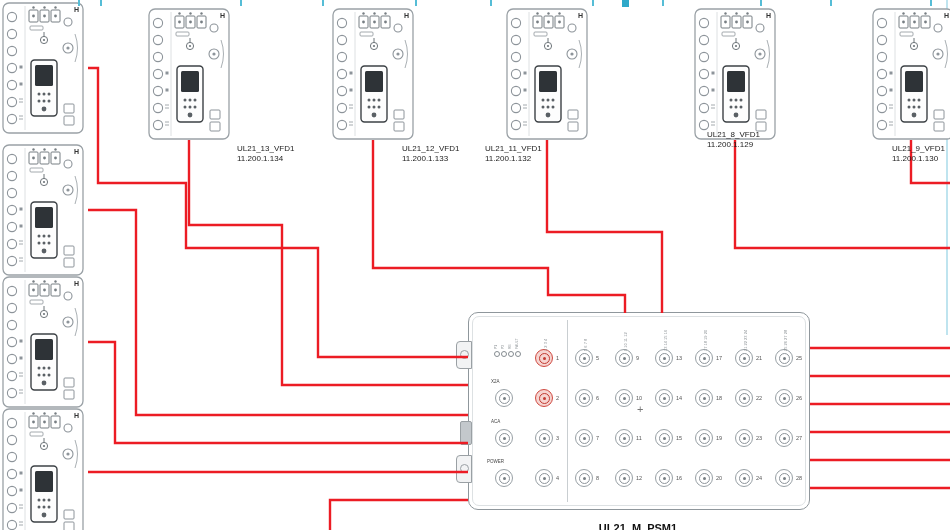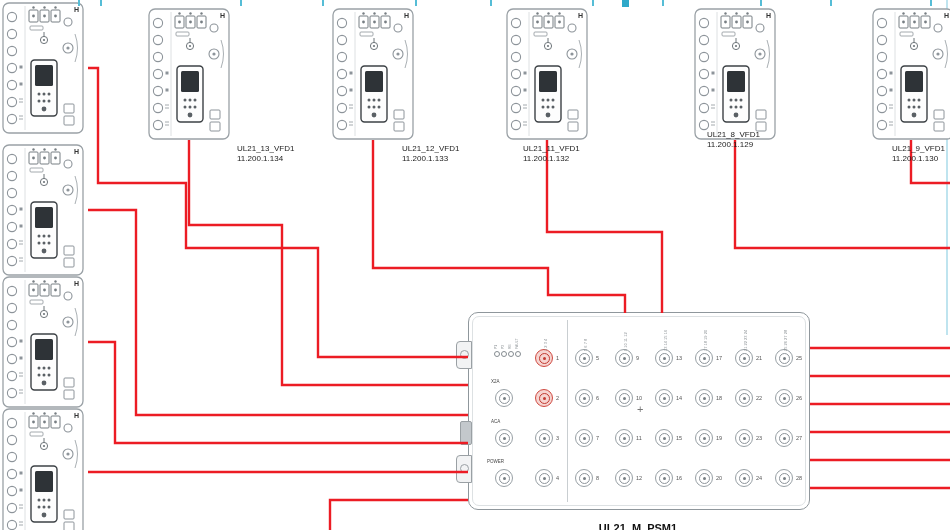--- a/index.html
+++ b/index.html
@@ -162,21 +162,21 @@
   </div>
 
   <div class="dev-label" style="left:218px;top:144px">
     <div>UL21_13_VFD1</div>
     <div>11.200.1.134</div>
   </div>
   <div class="dev-label" style="left:383px;top:144px">
     <div>UL21_12_VFD1</div>
     <div>11.200.1.133</div>
   </div>
-  <div class="dev-label" style="left:504px;top:144px">
+  <div class="dev-label" style="left:466px;top:144px">
     <div>UL21_11_VFD1</div>
     <div>11.200.1.132</div>
   </div>
   <div class="dev-label" style="left:688px;top:130px">
     <div>UL21_8_VFD1</div>
     <div>11.200.1.129</div>
   </div>
   <div class="dev-label" style="left:873px;top:144px">
     <div>UL21_9_VFD1</div>
     <div>11.200.1.130</div>

